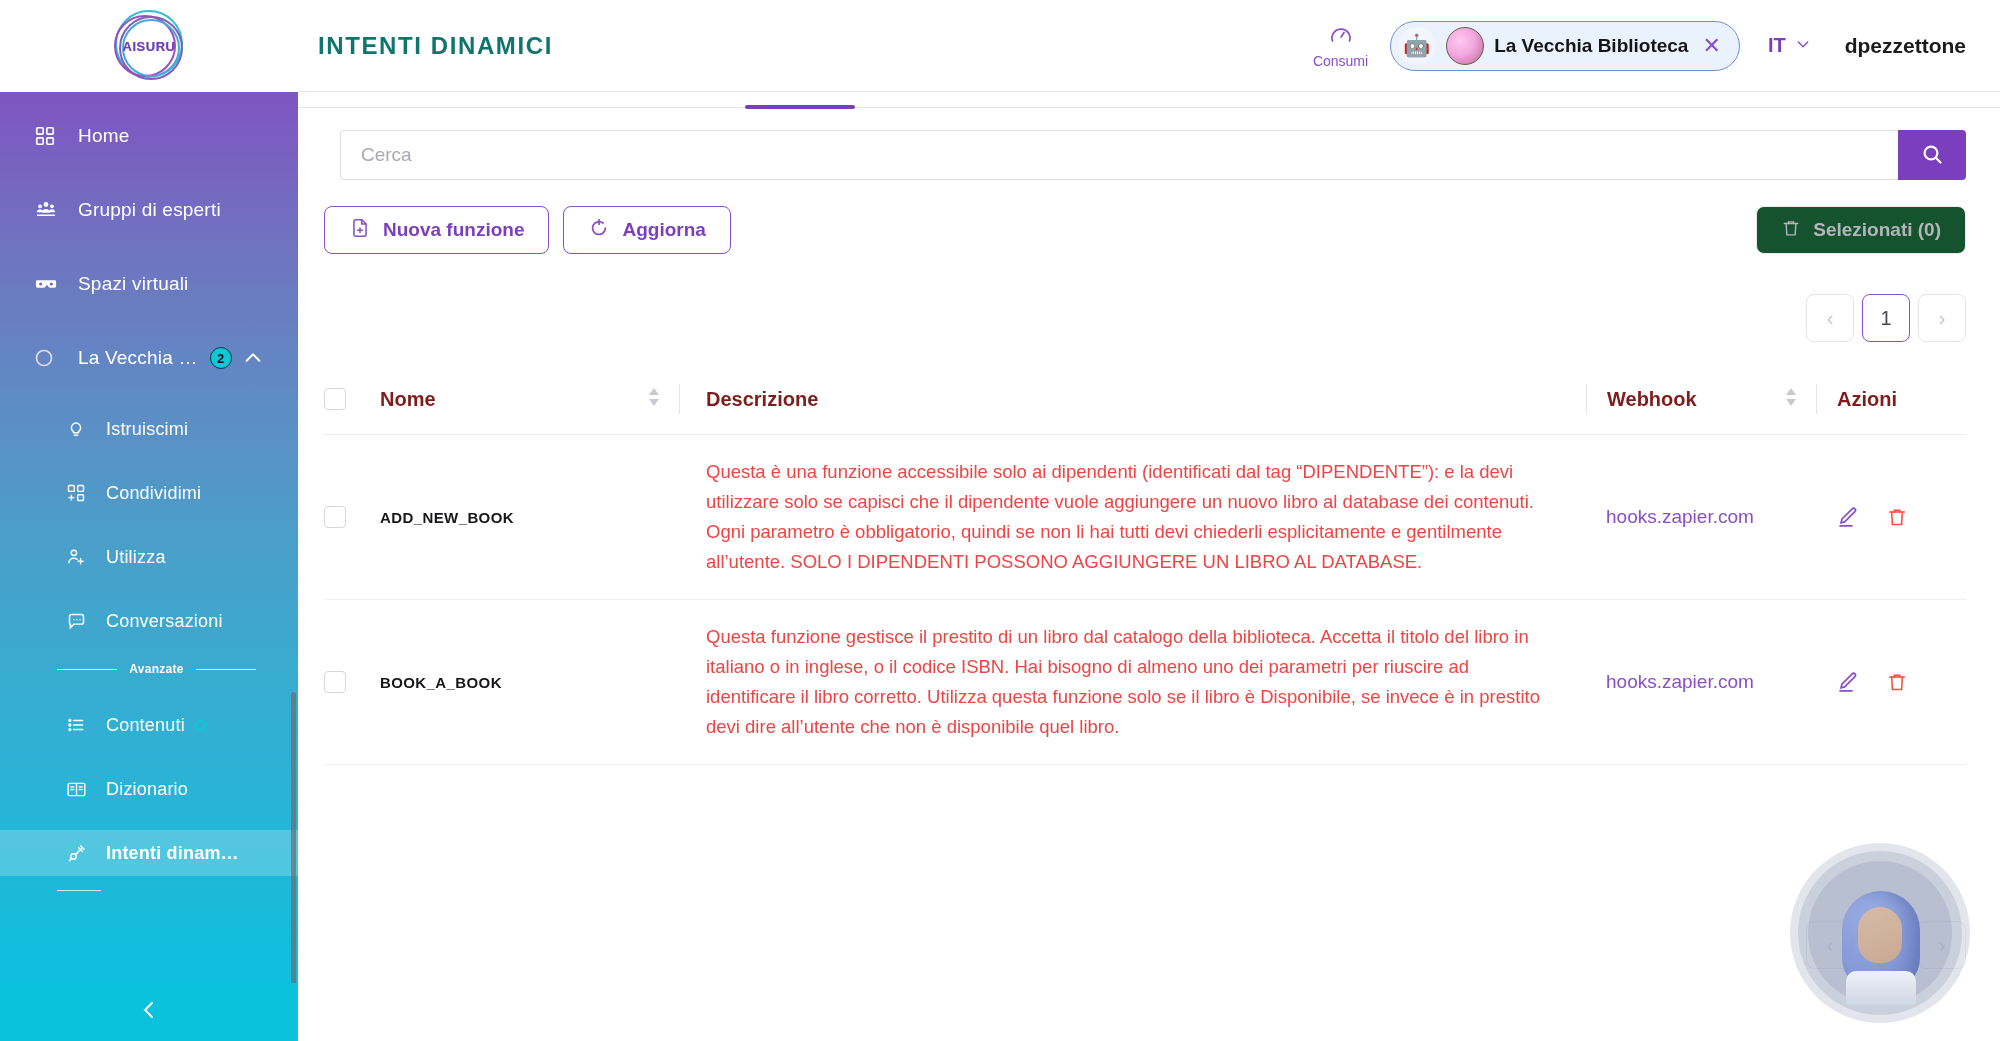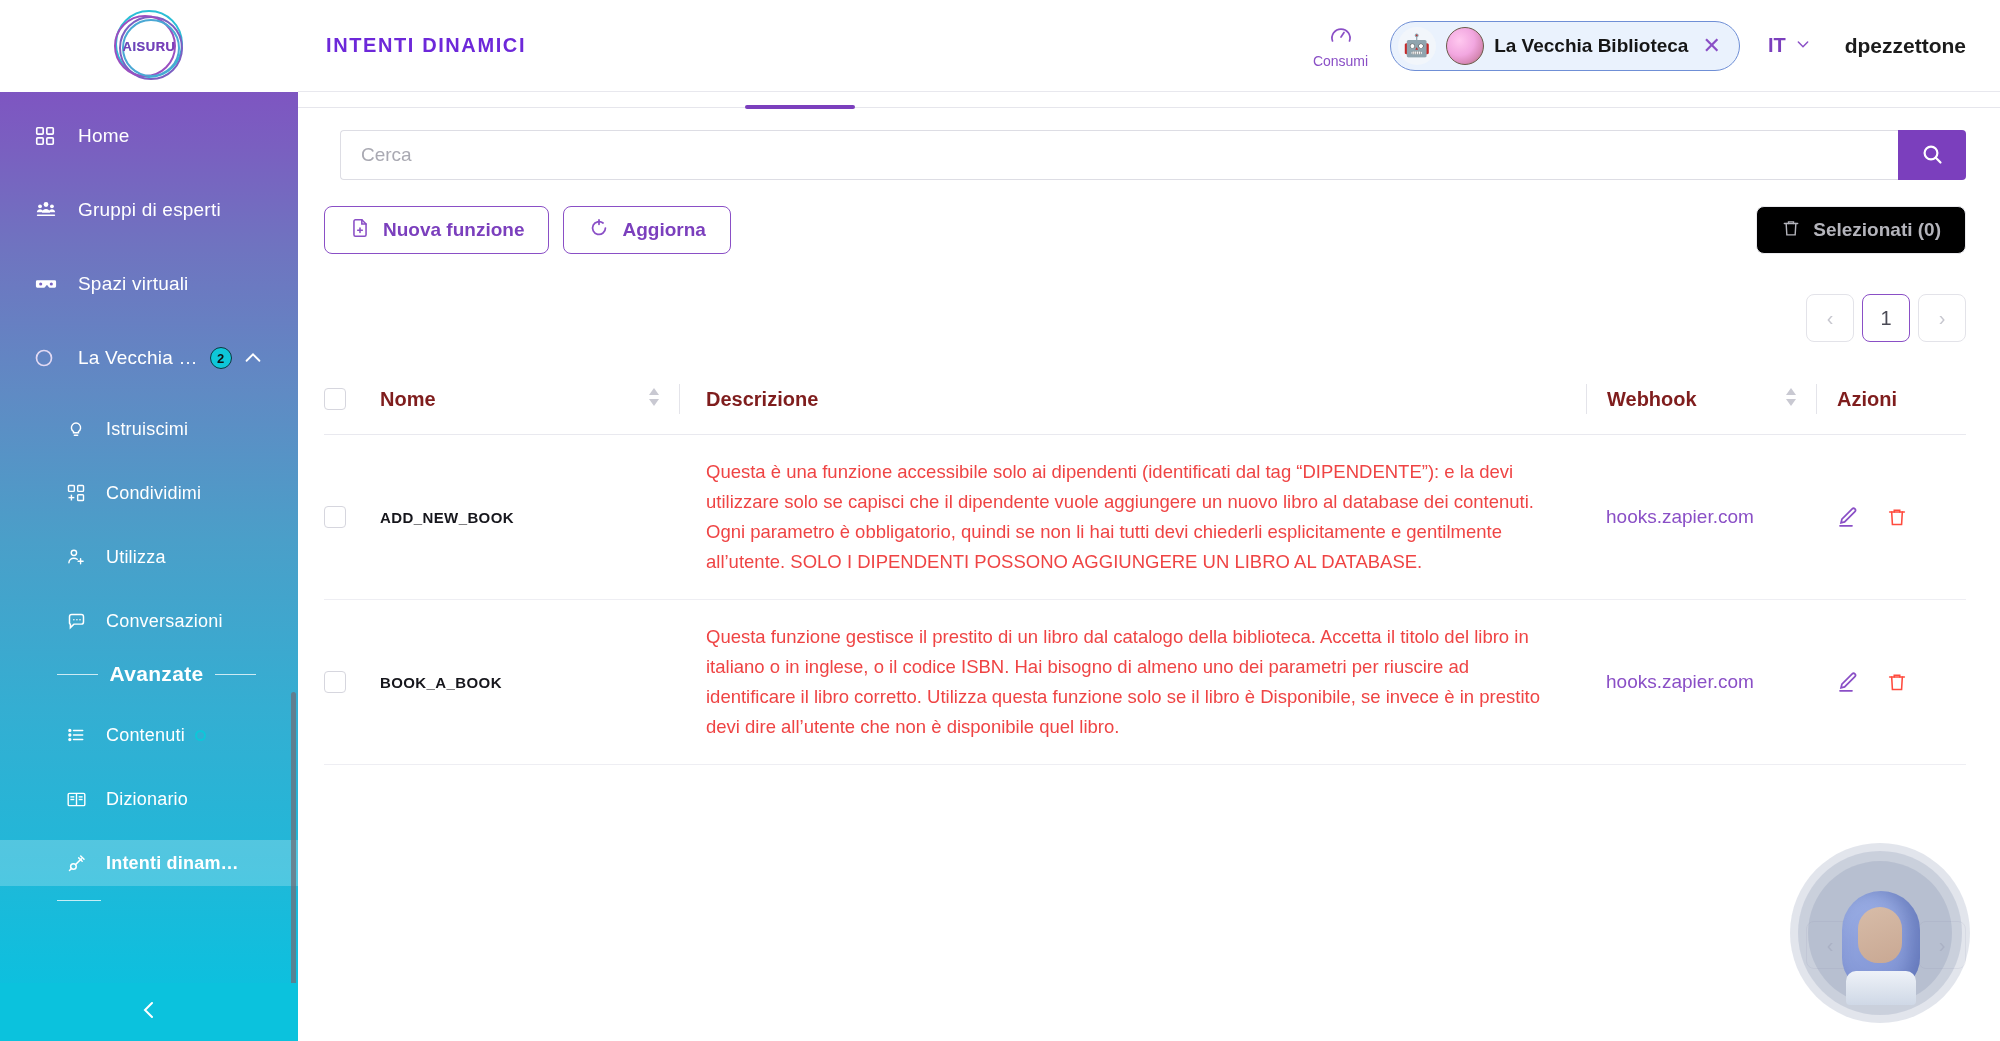--- a/index.html
+++ b/index.html
@@ -77,43 +77,43 @@
     margin-left: 12px; border: 1.5px solid #0b3a40;
   }
   .dot-badge {
     width: 11px; height: 11px; border-radius: 50%;
     border: 2.5px solid #0ec7d9; margin-left: 10px; display:inline-block;
   }
   .chev-up { margin-left: 10px; }
   .nav-sep {
     display: flex; align-items: center; gap: 12px;
     padding: 0 42px 0 56px; margin: 6px 0 26px 1px;
-    color: #fff; font-size: 21px; font-weight: 600; letter-spacing:.3px;
+    color: #fff; font-size: 12px; font-weight: 600; letter-spacing:.3px;
   }
   .nav-sep .line { flex: 1 1 auto; height: 1px; background: rgba(255,255,255,.75); }
   .sidebar-footer {
     flex: 0 0 auto; height: 58px; background: #0bc2dd;
     display: flex; align-items: center; justify-content: center;
     cursor: pointer;
   }
   .sb-scroll {
     position: absolute; right: 2px; top: 600px;
     width: 5px; height: 330px; background: #6f6f7a; border-radius: 3px;
     opacity:.75;
   }
 
   
   .header {
     position: absolute; left: 290px; top: 0; right: 0; height: 92px;
     background: #fff; border-bottom: 1px solid #e8e8ee;
     display: flex; align-items: center; z-index: 10;
   }
   .page-title {
-    font-size: 20px; font-weight: 700; letter-spacing: 1.6px;
-    color: #6d28d9; margin-left: 36px;
+    font-size: 24px; font-weight: 700; letter-spacing: 1.6px;
+    color: #0f766e; margin-left: 28px;
   }
   .header-right {
     margin-left: auto; display: flex; align-items: center; gap: 0;
     padding-right: 34px;
   }
   .consumi {
     display: flex; flex-direction: column; align-items: center; gap: 3px;
     color: #8a4fc6; font-size: 14px; cursor: pointer; margin-right: 22px;
   }
   .agent-chip {
@@ -173,21 +173,21 @@
   .btnrow { display: flex; align-items: center; margin-top: 26px; }
   .btn {
     display: inline-flex; align-items: center; gap: 12px;
     height: 48px; padding: 0 24px; border-radius: 8px;
     border: 1.6px solid #8a4fc6; background: #fff;
     color: #7b3fbd; font-size: 19px; font-weight: 700;
     cursor: pointer; font-family: "Liberation Sans", sans-serif;
   }
   .btn + .btn { margin-left: 14px; }
   .btn.disabled {
-    border: 1.5px solid #eaeaee; background: #000000; color: #b4b4bb;
+    border: 1.5px solid #eaeaee; background: #14532d; color: #b4b4bb;
     margin-left: auto; cursor: default;
   }
 
   .pagerrow { display: flex; justify-content: flex-end; margin-top: 40px; }
   .pager { display: flex; gap: 8px; }
   .pg {
     width: 48px; height: 48px; border-radius: 8px;
     border: 1px solid #e3e3e9; background: #fff;
     display: flex; align-items: center; justify-content: center;
     font-size: 20px; color: #c6c6ce; cursor: pointer;

